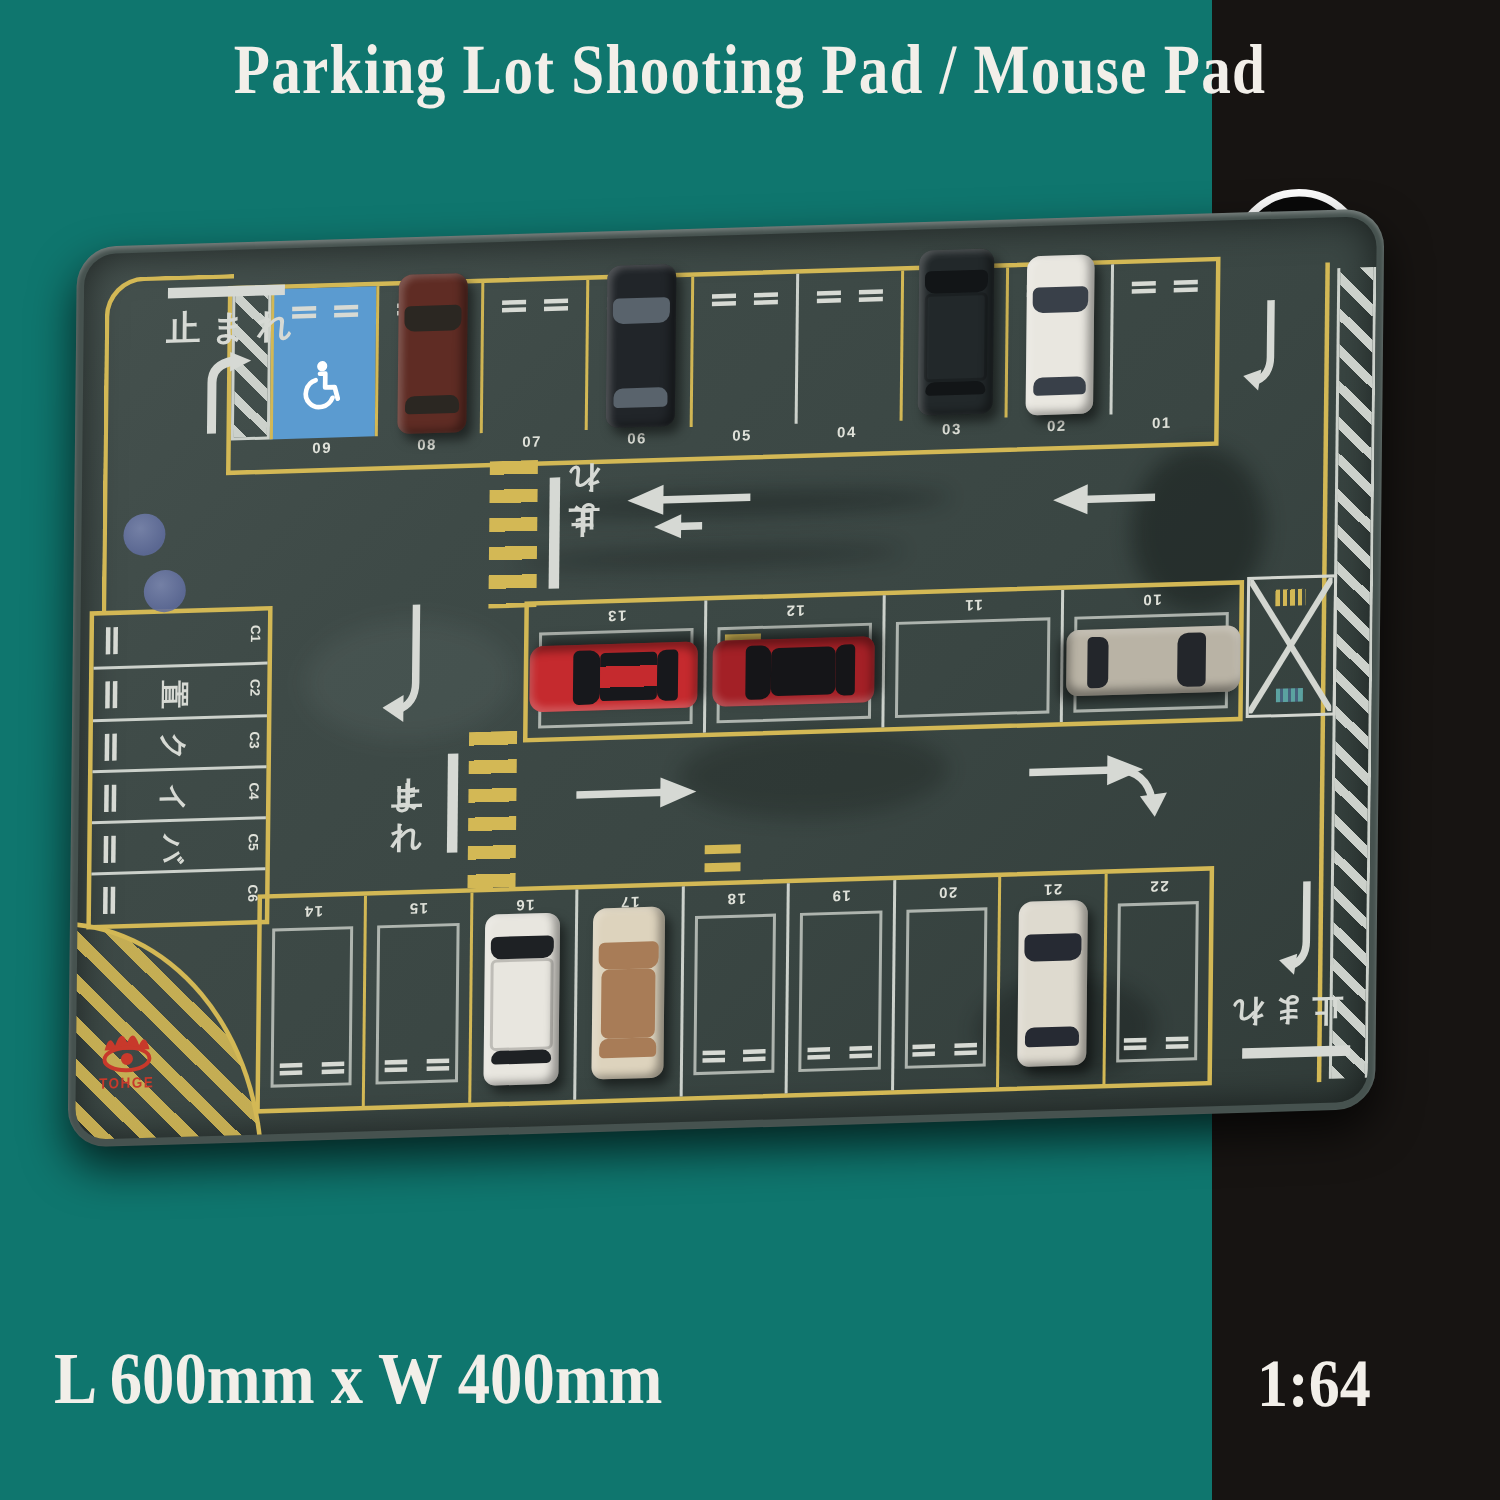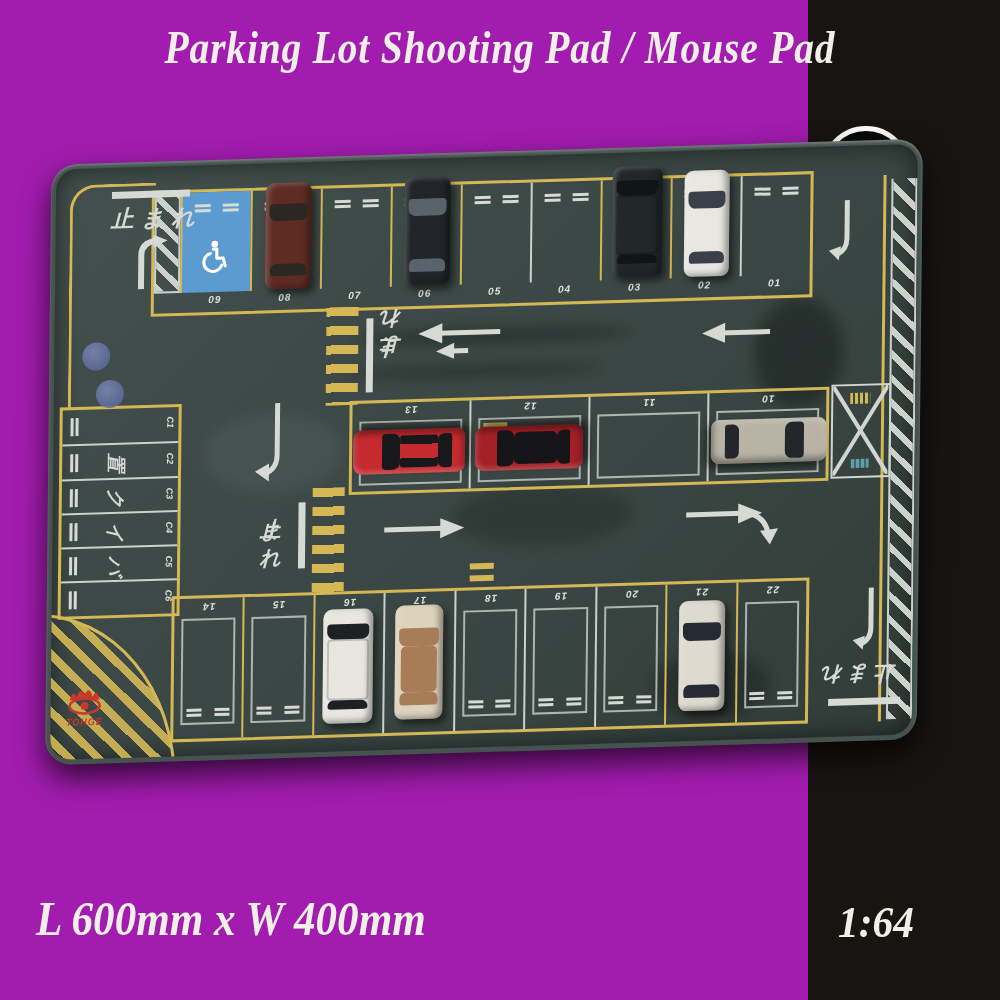--- a/index.html
+++ b/index.html
@@ -1,17 +1,17 @@
 <!DOCTYPE html>
 <html><head>
 <meta charset="utf-8">
 <style>
   html,body{margin:0;padding:0;background:#171412;width:1000px;height:1000px;overflow:hidden;
     font-family:"Liberation Sans",sans-serif;}
-  .stage{position:relative;width:808px;height:1000px;background:#a21caf;font-style:italic;}
+  .stage{position:relative;width:808px;height:1000px;background:#0f766e;}
 
   
   .title{position:absolute;top:20px;left:0;width:1000px;text-align:center;color:#f2efe9;
     font-family:"Liberation Serif",serif;font-weight:bold;font-size:47px;white-space:nowrap;
     transform:scaleX(.84);letter-spacing:1px;}
   .badge{position:absolute;left:821px;top:126px;width:90px;height:90px;border-radius:50%;
     background:#090909;border:5px solid #fdfdfd;box-sizing:border-box;display:flex;
     align-items:center;justify-content:center;color:#fff;font-weight:bold;font-size:58px;
     font-family:"Liberation Sans",sans-serif;}
   .size-label{position:absolute;left:36px;top:890px;color:#f2efe9;font-family:"Liberation Serif",serif;

